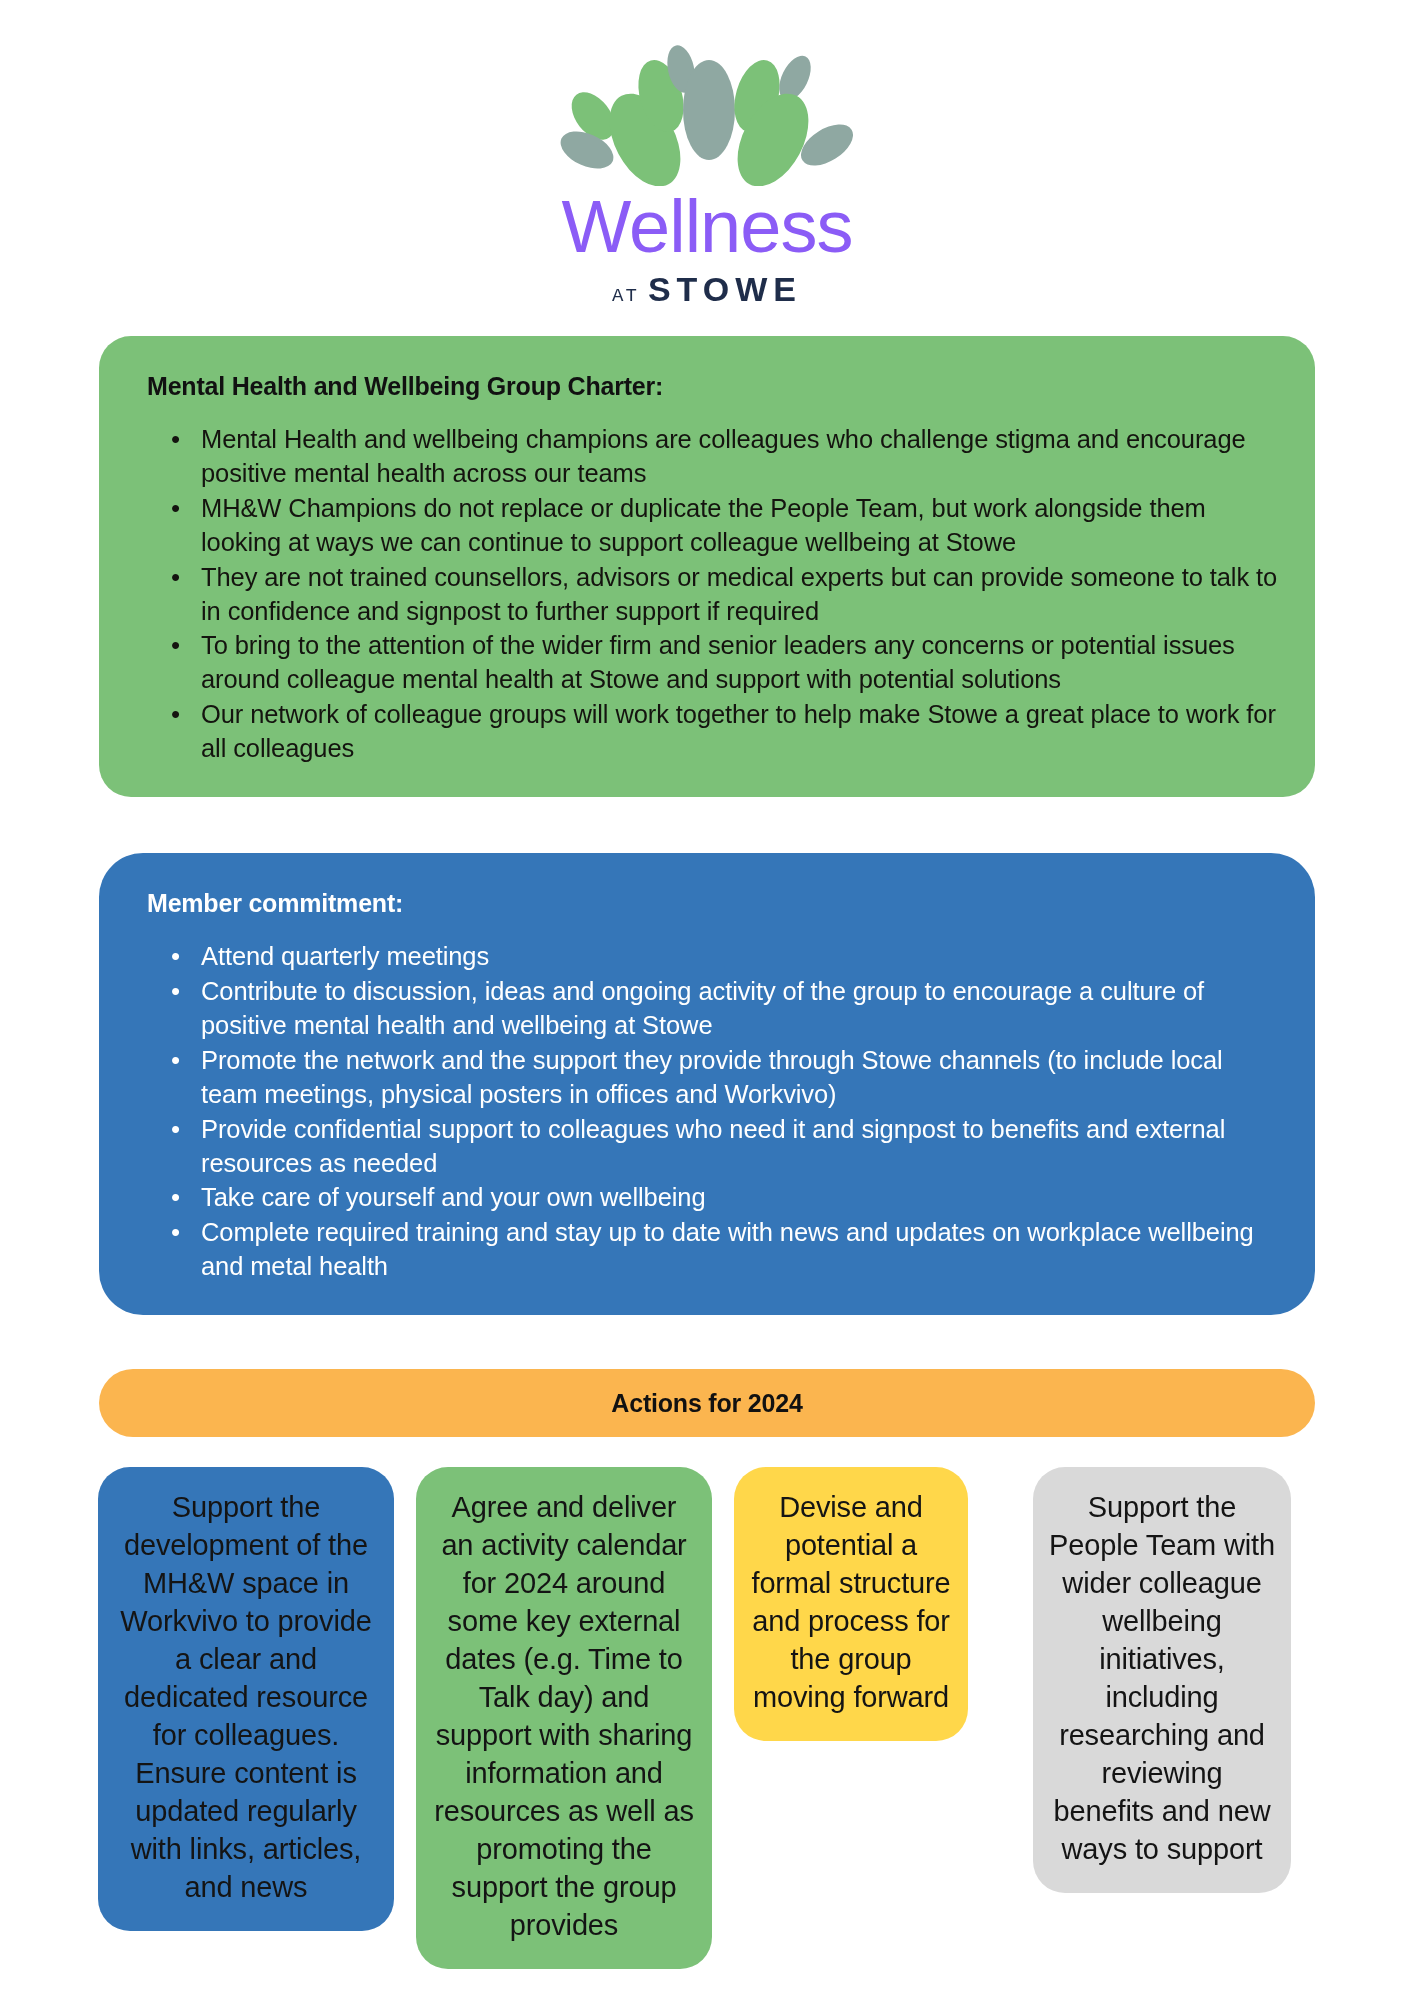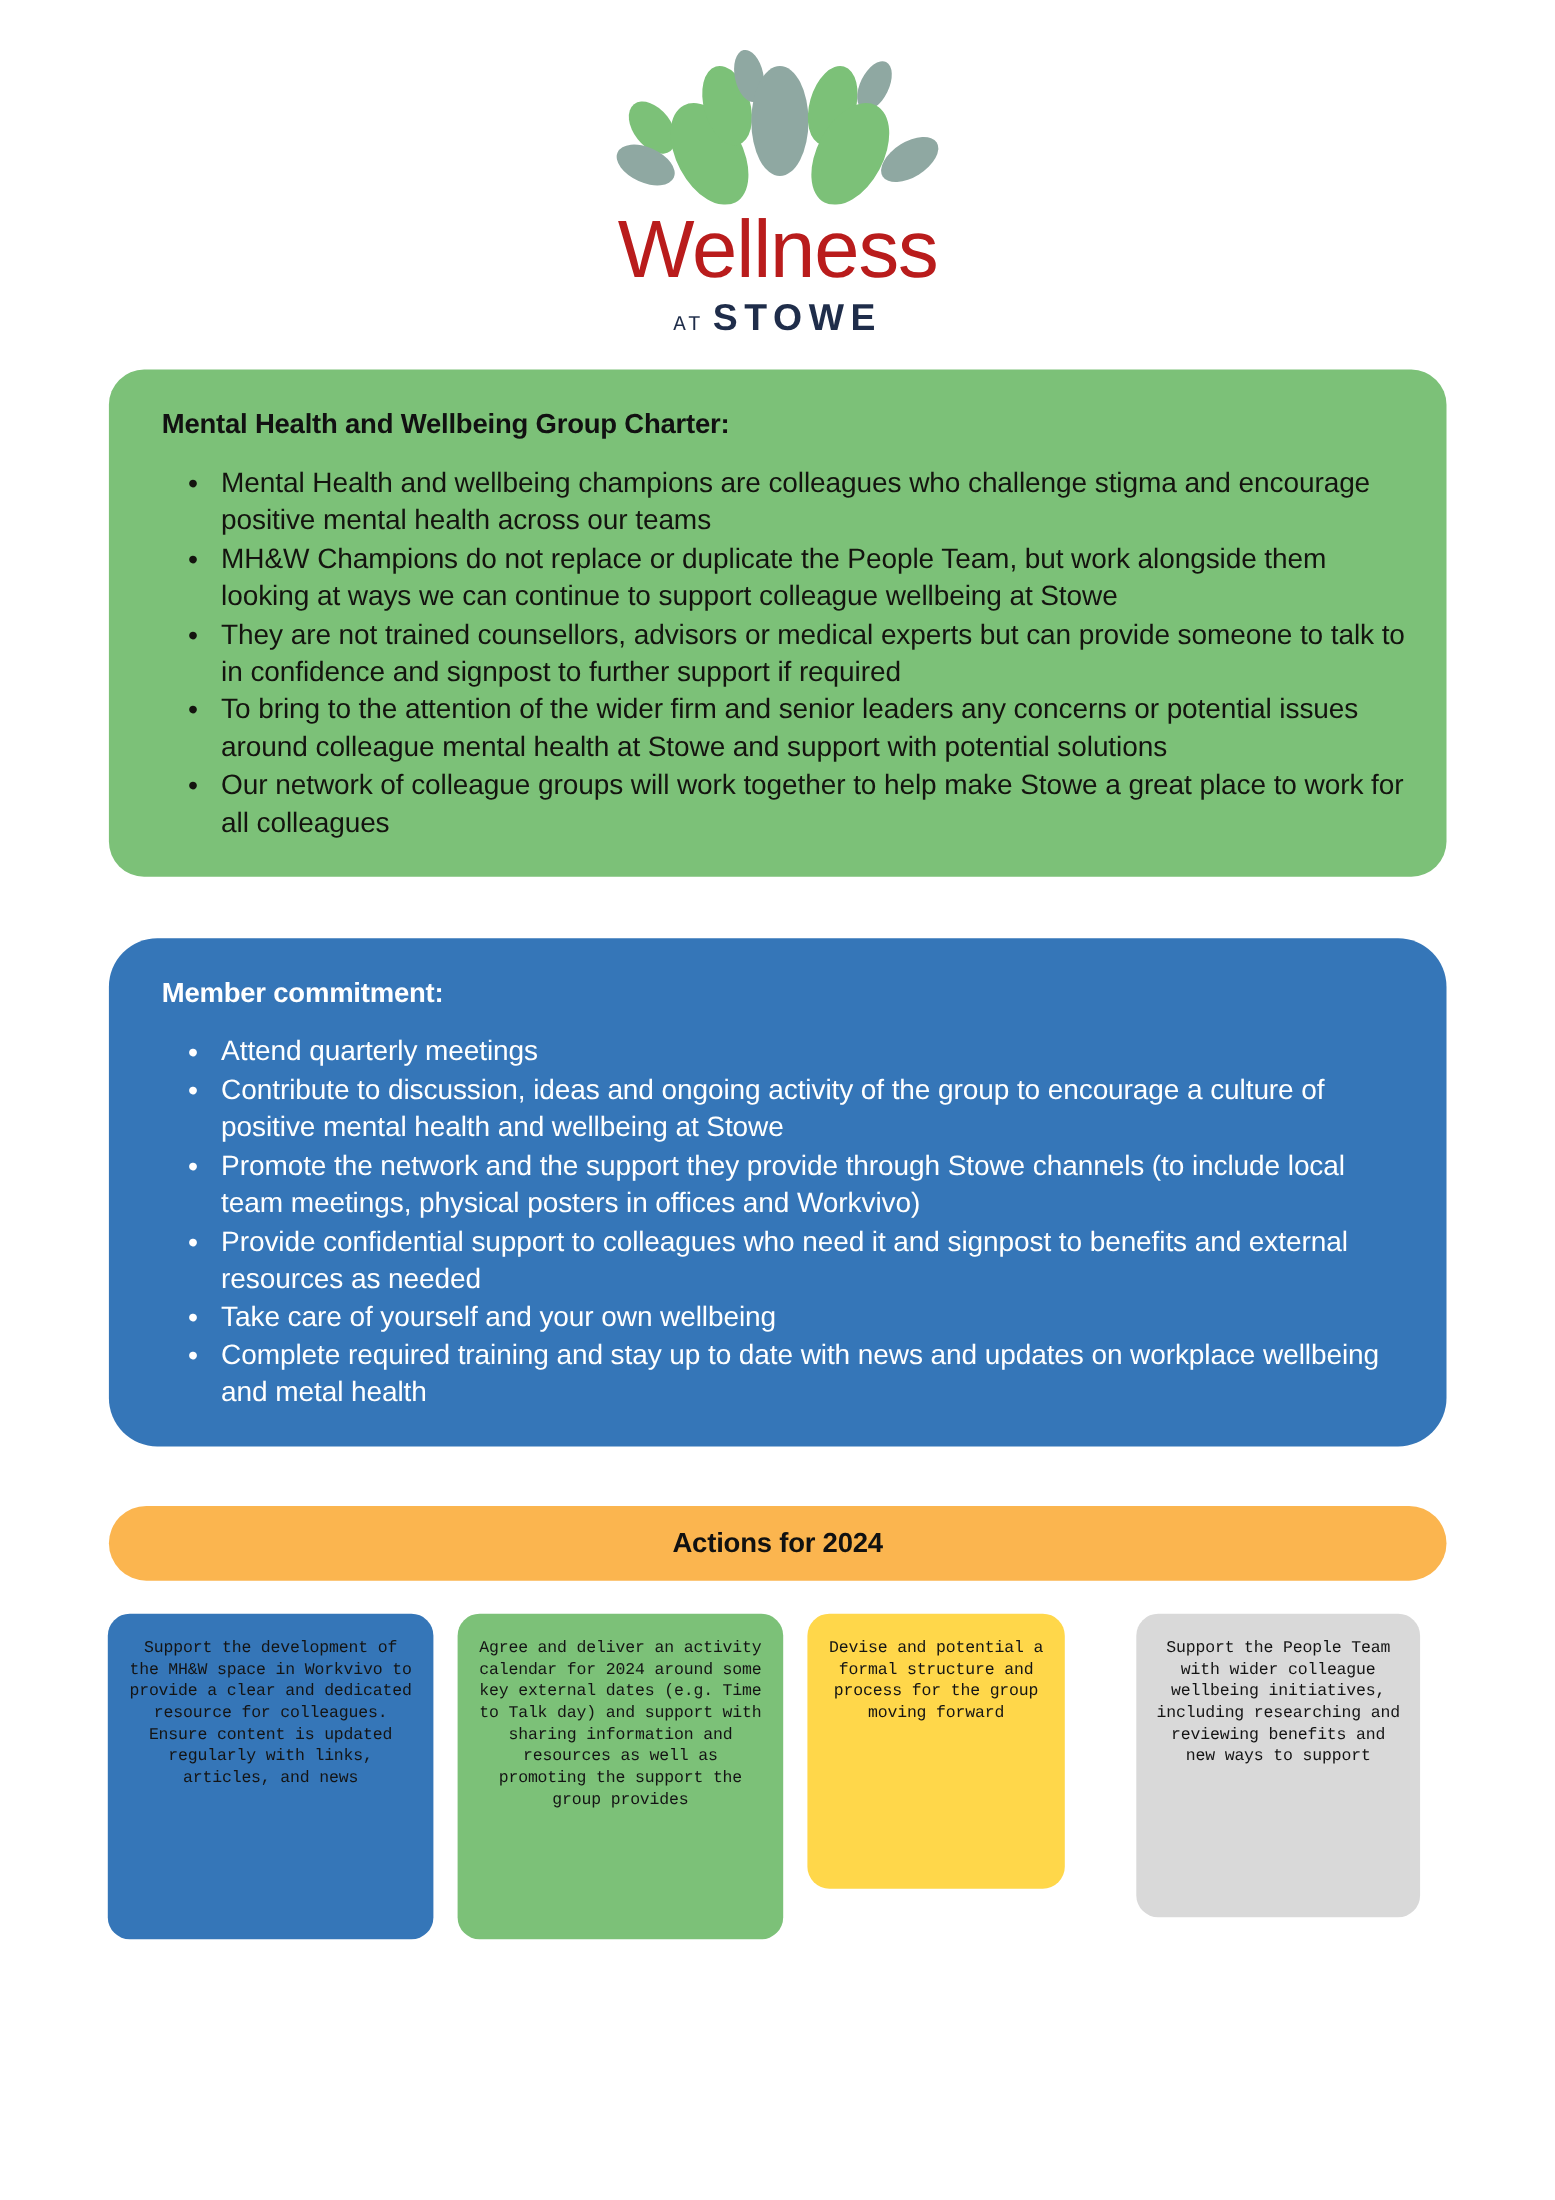--- a/index.html
+++ b/index.html
@@ -34,21 +34,21 @@
     display: flex;
     flex-direction: column;
     align-items: center;
     line-height: 1;
   }
   .logo-word {
     font-family: "Liberation Sans", sans-serif;
     font-size: 74px;
     font-weight: 400;
     letter-spacing: -1px;
-    color: #b91c1c;
+    color: #8b5cf6;
   }
   .logo-sub {
     margin-top: 8px;
     display: flex;
     align-items: baseline;
     color: #1f2d4a;
   }
   .logo-sub-at {
     font-size: 19px;
     letter-spacing: 2px;
@@ -139,29 +139,28 @@
     width: 1230px;
     margin: 30px auto 0 auto;
     display: flex;
     align-items: flex-start;
     justify-content: flex-start;
     gap: 22px;
     padding-left: 6px;
     box-sizing: border-box;
   }
   .card {
-    border-radius: 20px;
+    border-radius: 32px;
     box-sizing: border-box;
     padding: 22px 16px 24px 16px;
     text-align: center;
-    font-size: 15px;
+    font-size: 29px;
     line-height: 1.31;
     color: #141414;
     letter-spacing: -0.15px;
-    font-family: Liberation Mono, monospace;
   }
   .card-1 { width: 296px; background: #3576b8; min-height: 296px; }
   .card-2 { width: 296px; background: #7cc178; min-height: 296px; }
   .card-3 { width: 234px; background: #ffd74a; min-height: 250px; }
   .card-4 { width: 258px; background: #d9d9d9; min-height: 276px; margin-left: 43px; }
 </style>
 </head>
 <body>
 
 <div class="logo-block">

